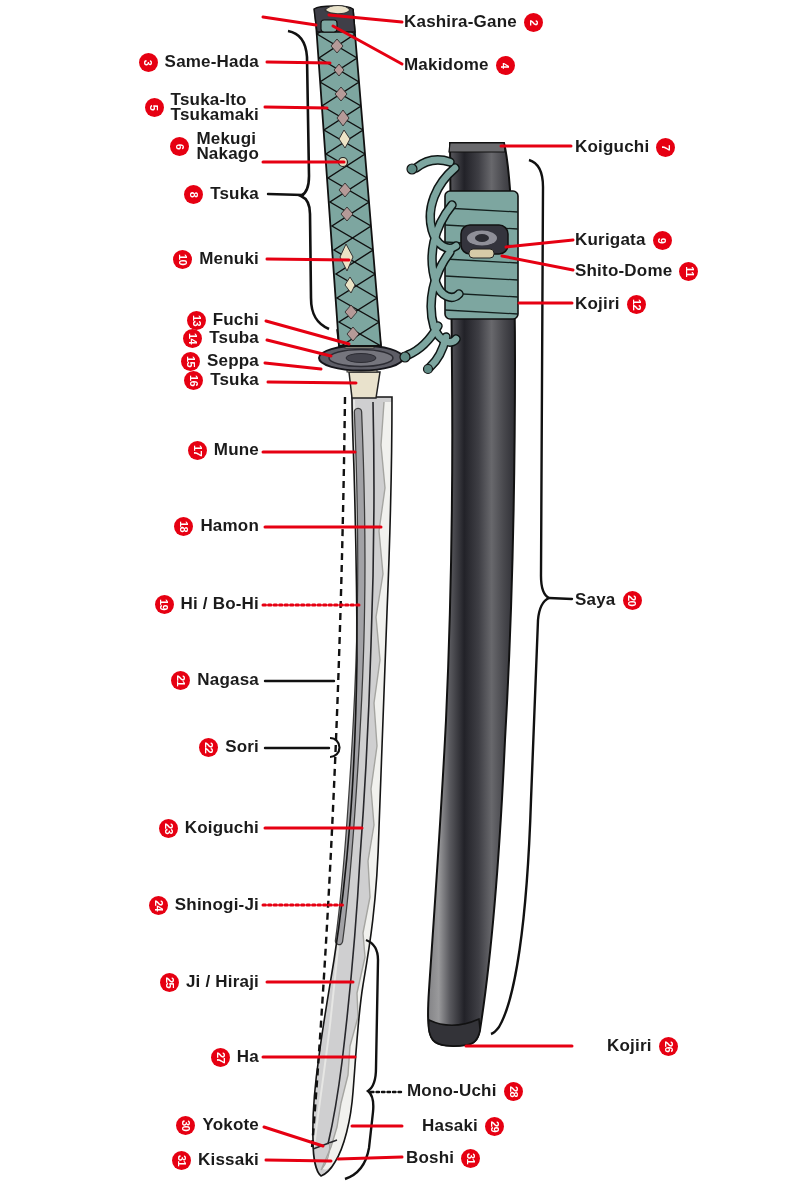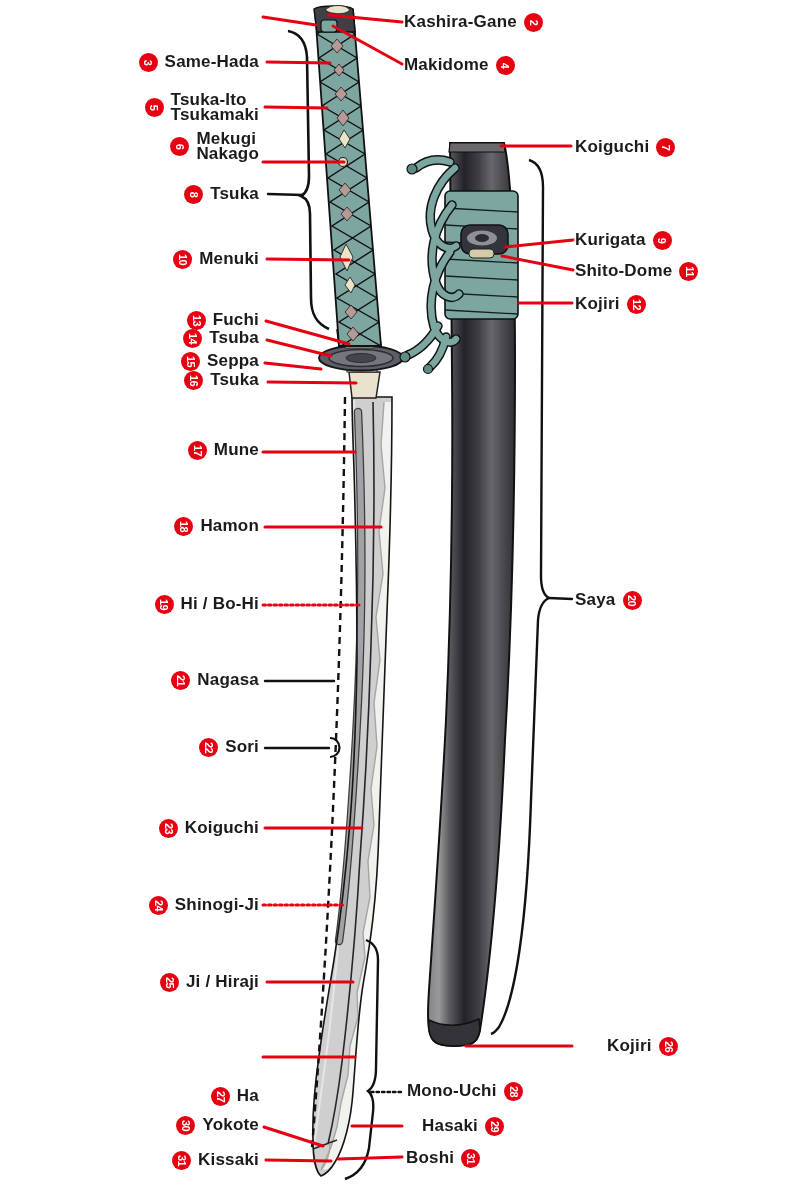--- a/index.html
+++ b/index.html
@@ -329,21 +329,21 @@
         <span>25</span>
       </span>
       <span class="txt">Ji / Hiraji</span>
     </div>
 <div class="label" style="left:607px;top:1046px">
       <span class="txt">Kojiri</span>
       <span class="badge">
         <span>26</span>
       </span>
     </div>
-<div class="label label-left" style="top:1096px">
+<div class="label label-left" style="top:1057px">
       <span class="badge">
         <span>27</span>
       </span>
       <span class="txt">Ha</span>
     </div>
 <div class="label" style="left:407px;top:1091px">
       <span class="txt">Mono-Uchi</span>
       <span class="badge">
         <span>28</span>
       </span>

